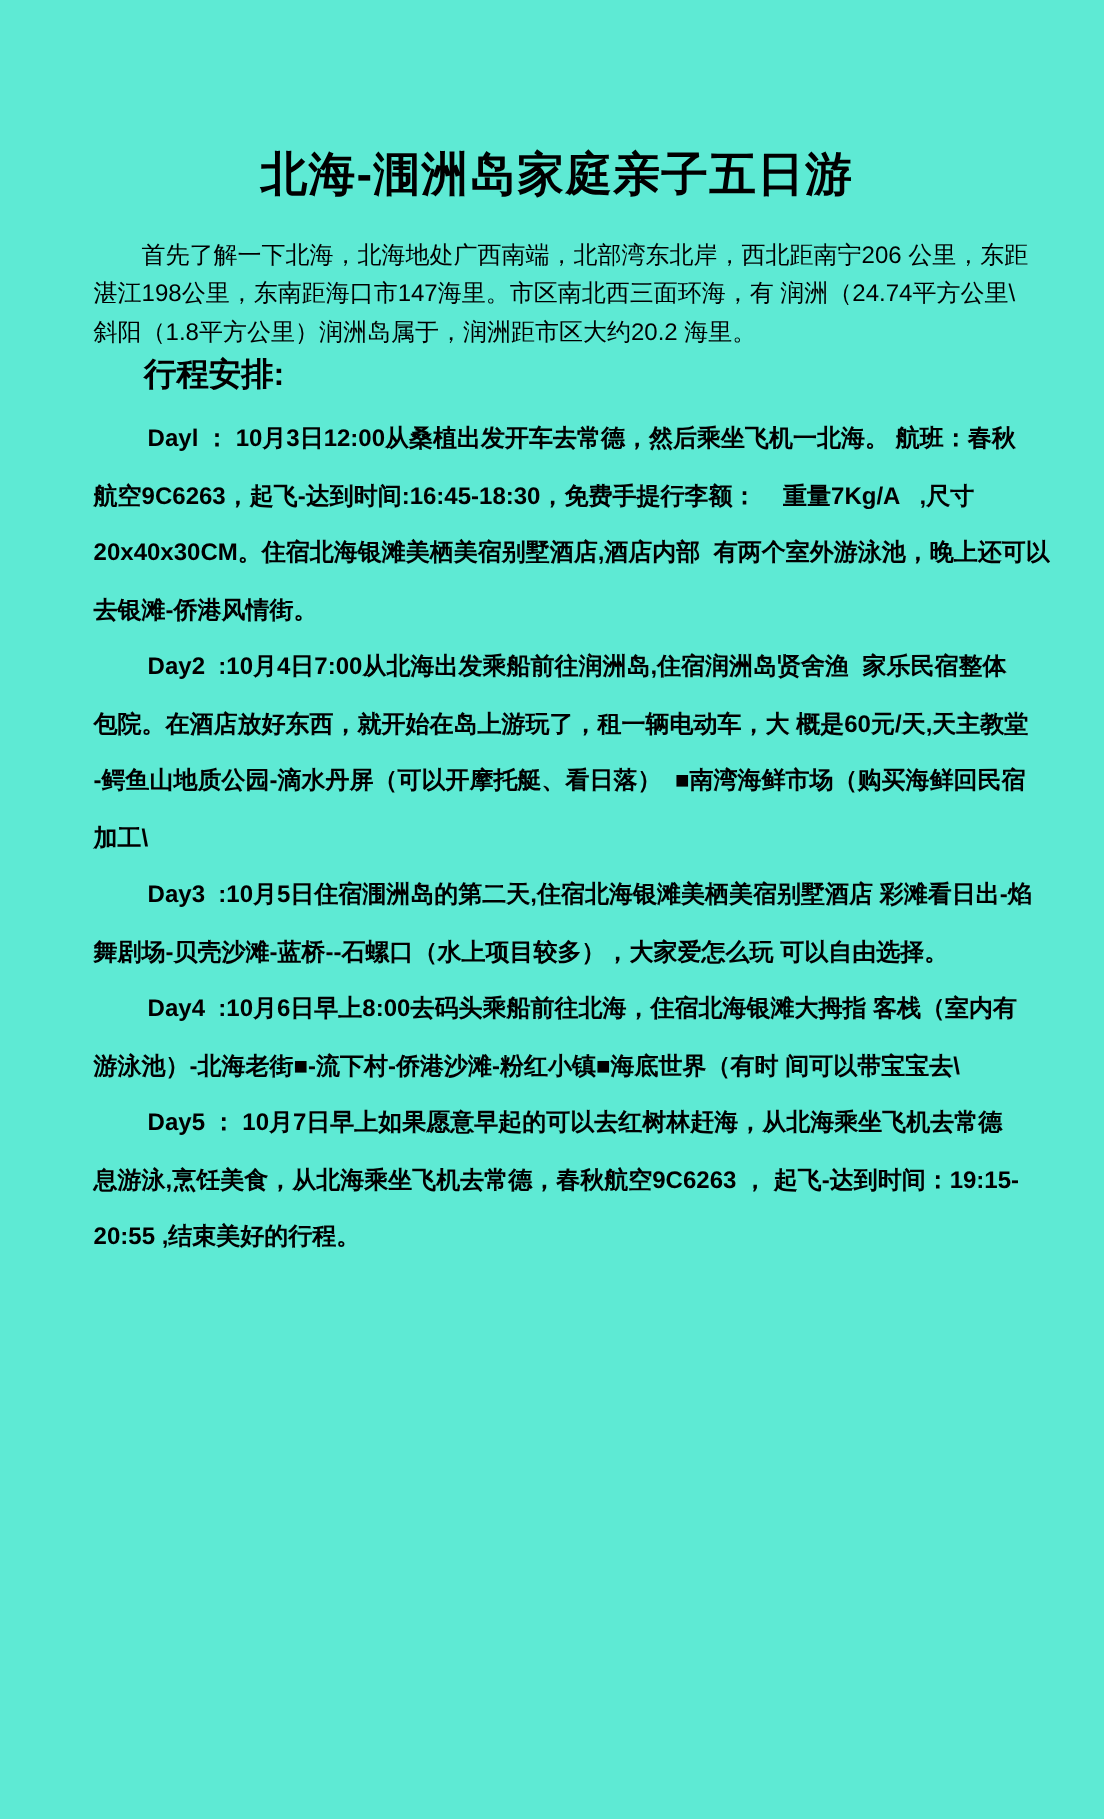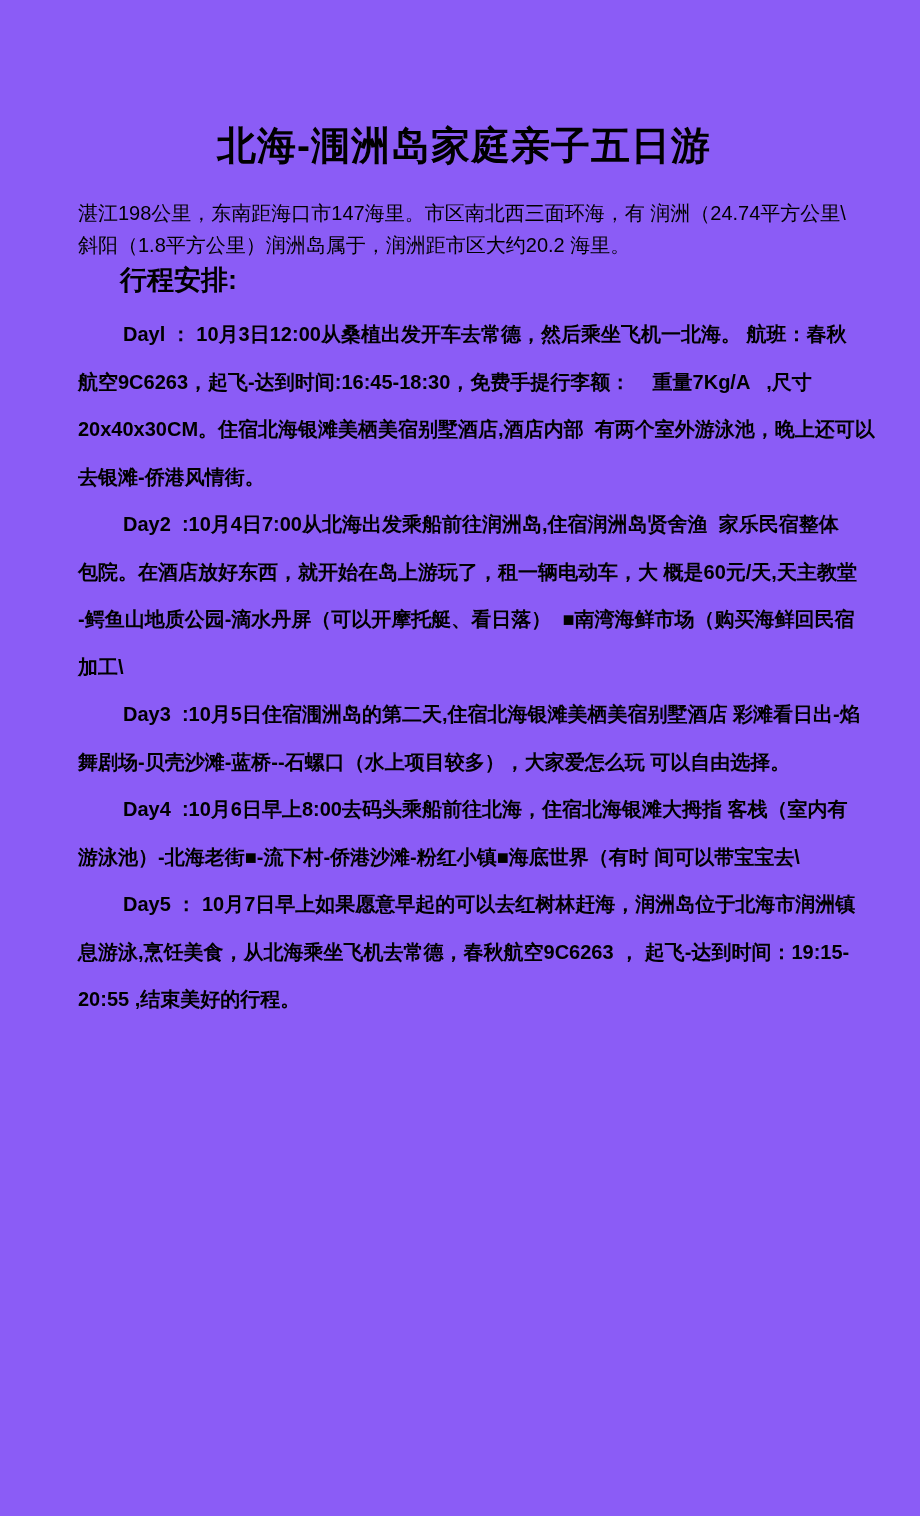--- a/index.html
+++ b/index.html
@@ -4,21 +4,21 @@
 <style>
   html, body {
     margin: 0;
     padding: 0;
     background: #ffffff;
   }
   .page {
     position: relative;
     width: 920px;
     height: 1516px;
-    background: #8b5cf6;
+    background: #5eead4;
     color: #000000;
     overflow: hidden;
     font-family: "Liberation Sans", sans-serif;
   }
   .content {
     padding: 0 70px 0 78px;
   }
   h1.doc-title {
     margin: 121px 0 0 0;
     font-size: 39px;
@@ -58,20 +58,21 @@
 </style>
 </head>
 <body>
 
 <div class="page">
   <div class="content">
 
     <h1 class="doc-title">北海-涠洲岛家庭亲子五日游</h1>
 
     <div class="intro-para para-1">
+      <div class="line indent-2em">首先了解一下北海，北海地处广西南端，北部湾东北岸，西北距南宁206 公里，东距</div>
       <div class="line">湛江198公里，东南距海口市147海里。市区南北西三面环海，有 润洲（24.74平方公里\</div>
       <div class="line">斜阳（1.8平方公里）润洲岛属于，润洲距市区大约20.2 海里。</div>
     </div>
 
 
     <h2 class="section-heading">行程安排:</h2>
 
     <div class="itinerary">
 
       <div class="day-para">
@@ -92,20 +93,20 @@
         <div class="line indent-day">Day3  :10月5日住宿涠洲岛的第二天,住宿北海银滩美栖美宿别墅酒店 彩滩看日出-焰</div>
         <div class="line">舞剧场-贝壳沙滩-蓝桥--石螺口（水上项目较多），大家爱怎么玩 可以自由选择。</div>
       </div>
 
       <div class="day-para">
         <div class="line indent-day">Day4  :10月6日早上8:00去码头乘船前往北海，住宿北海银滩大拇指 客栈（室内有</div>
         <div class="line">游泳池）-北海老街■-流下村-侨港沙滩-粉红小镇■海底世界（有时 间可以带宝宝去\</div>
       </div>
 
       <div class="day-para">
-        <div class="line indent-day">Day5 ： 10月7日早上如果愿意早起的可以去红树林赶海，润洲岛位于北海市润洲镇</div>
+        <div class="line indent-day">Day5 ： 10月7日早上如果愿意早起的可以去红树林赶海，从北海乘坐飞机去常德</div>
         <div class="line">息游泳,烹饪美食，从北海乘坐飞机去常德，春秋航空9C6263 ， 起飞-达到时间：19:15-</div>
         <div class="line">20:55 ,结束美好的行程。</div>
       </div>
 
     </div>
   </div>
 </div>
 
 </body></html>

